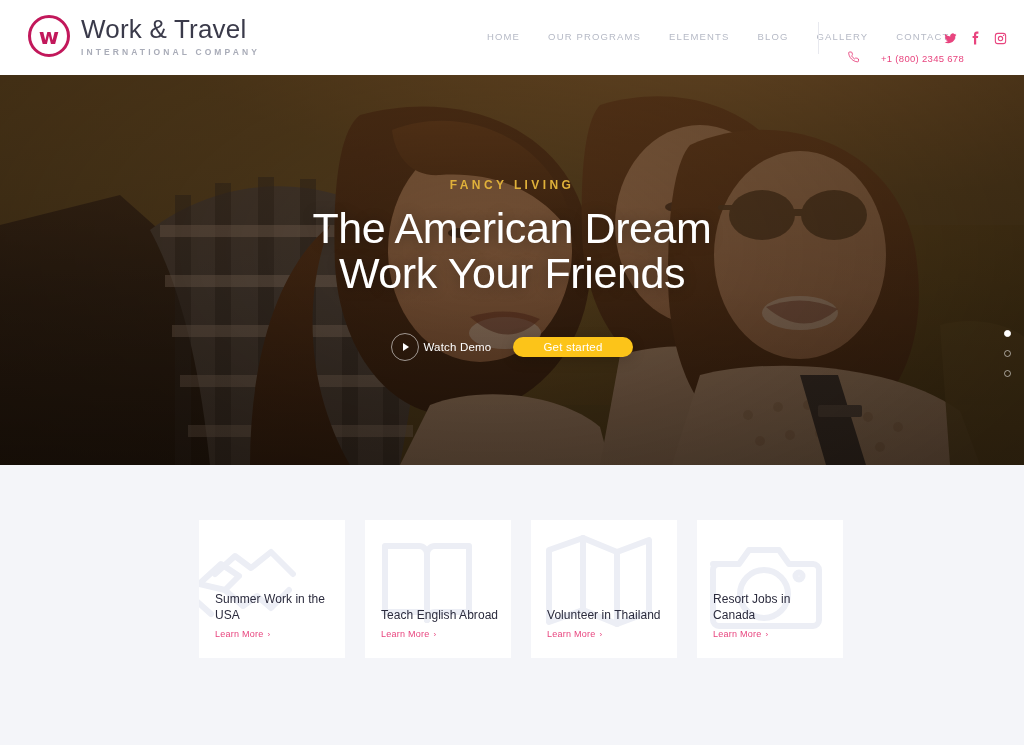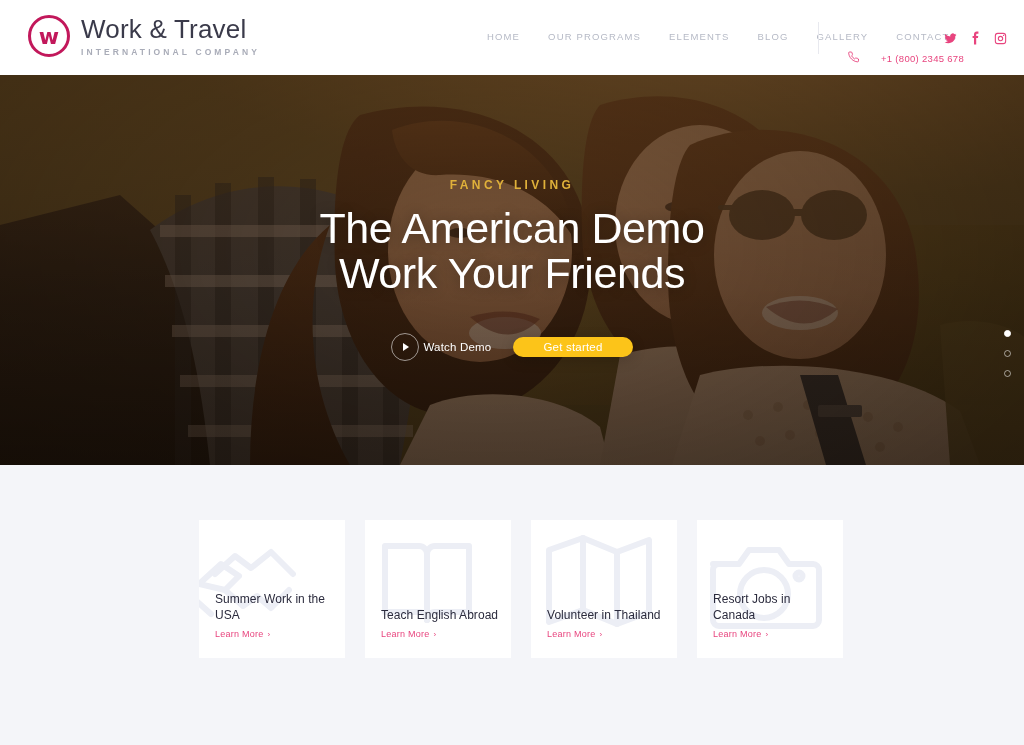--- a/index.html
+++ b/index.html
@@ -351,21 +351,21 @@
       <path d="M940 250 C975 240 1010 250 1024 262 L1024 390 L950 390 Z" fill="#7b7338" opacity=".9"></path>
     </svg>
   </div>
 
   <div class="hero-tint"></div>
   <div class="hero-warm"></div>
 
   <div class="hero-content">
     <div class="hero-eyebrow">FANCY LIVING</div>
     <div class="hero-title">
-      <div>The American Demo</div>
+      <div>The American Dream</div>
       <div>Work Your Friends</div>
     </div>
     <div class="hero-actions">
       <div class="watch-demo">
         <span class="play-circle"></span>
         <span class="watch-label">Watch Demo</span>
       </div>
       <button class="btn-primary">Get started</button>
     </div>
   </div>

